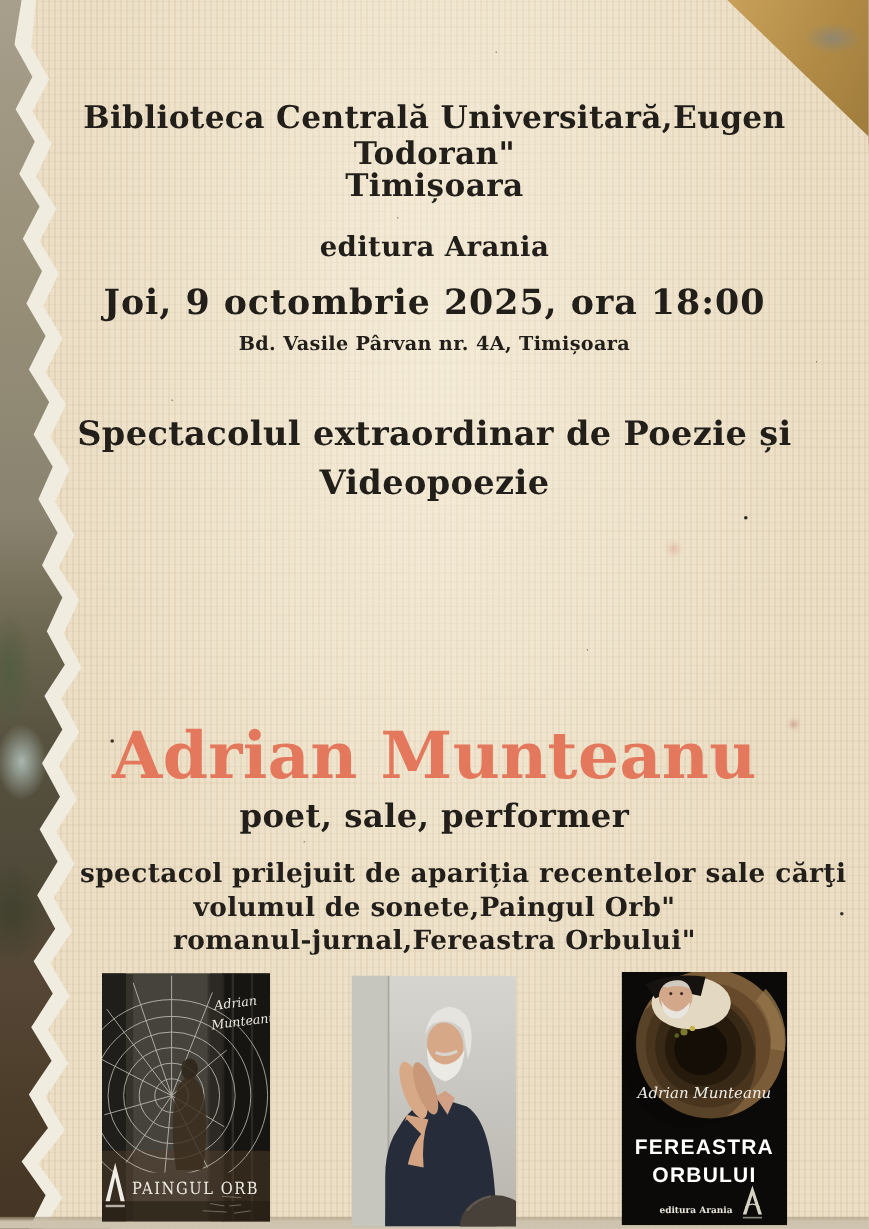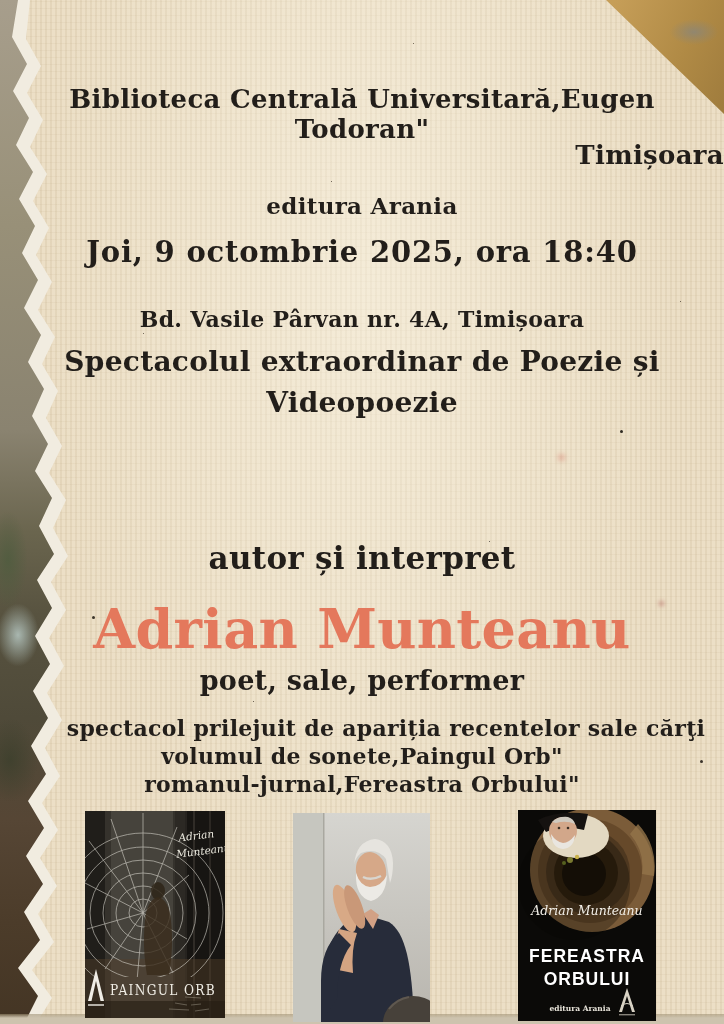--- a/index.html
+++ b/index.html
@@ -39,24 +39,24 @@
       560px 456px 5px 2px rgba(205,95,80,.38),
       92px 616px 0 0 #3c342a, 660px 602px 4px 1px rgba(160,60,60,.5),
       252px 700px 0 -1px #463d30, 700px 760px 0 0 #3a332a,
       330px 180px 0 -1px #4c4437, 488px 540px 0 -1px #45403a;}
   .bottom-strip{position:absolute;left:0;bottom:0;width:100%;height:10px;z-index:3;
     background:linear-gradient(180deg, rgba(150,135,105,.55) 0px, #cdc3ae 4px);}
   
   .txt{position:absolute;left:0;width:100%;text-align:center;color:var(--ink);
        font-weight:700;z-index:4;letter-spacing:.3px;}
   .t-venue1{top:84px;font-size:26px;}
-  .t-venue2{top:140px;font-size:26px;text-align:right;}
+  .t-venue2{top:140px;font-size:26px;}
   .t-editura{top:192px;font-size:23px;}
   .t-date{top:235px;font-size:29px;letter-spacing:.8px;}
-  .t-addr{top:277px;font-size:22px;margin-top:29px;}
+  .t-addr{top:277px;font-size:16px;}
   .t-event1{top:345px;font-size:28px;}
   .t-event2{top:386px;font-size:28px;}
   .t-title{top:447px;font-size:53px;color:var(--accent);}
   .t-role{top:540px;font-size:31px;}
   .t-author{top:597px;font-size:54px;color:var(--accent);}
   .t-roles{top:665px;font-size:27px;}
   .t-occ1{top:715px;font-size:22px;padding-left:24px;}
   .t-occ2{top:743px;font-size:22px;}
   .t-occ3{top:771px;font-size:22px;}
   
@@ -74,25 +74,24 @@
   <div class="backing-base"></div>
   <div class="backing-left"></div>
   <div class="backing-gold"></div>
   <div class="fringe"></div>
   <div class="paper"></div>
   <div class="specks"></div>
 
   <div class="txt t-venue1">Biblioteca Centrală Universitară,Eugen Todoran"</div>
   <div class="txt t-venue2">Timișoara</div>
   <div class="txt t-editura">editura Arania</div>
-  <div class="txt t-date">Joi, 9 octombrie 2025, ora 18:40</div>
+  <div class="txt t-date">Joi, 9 octombrie 2025, ora 18:00</div>
   <div class="txt t-addr">Bd. Vasile Pârvan nr. 4A, Timișoara</div>
   <div class="txt t-event2">Videopoezie</div>
   <div class="txt t-event1">Spectacolul extraordinar de Poezie și</div>
-  <div class="txt t-role">autor și interpret</div>
   <div class="txt t-author">Adrian Munteanu</div>
   <div class="txt t-roles">poet, sale, performer</div>
   <div class="txt t-occ1">spectacol prilejuit de apariția recentelor sale cărţi</div>
   <div class="txt t-occ2">volumul de sonete,Paingul Orb"</div>
   <div class="txt t-occ3">romanul-jurnal,Fereastra Orbului"</div>
 
   <div class="cover cover-left">
     <svg viewBox="0 0 140 207" preserveAspectRatio="none">
       <defs>
           <clipPath id="webclip">

